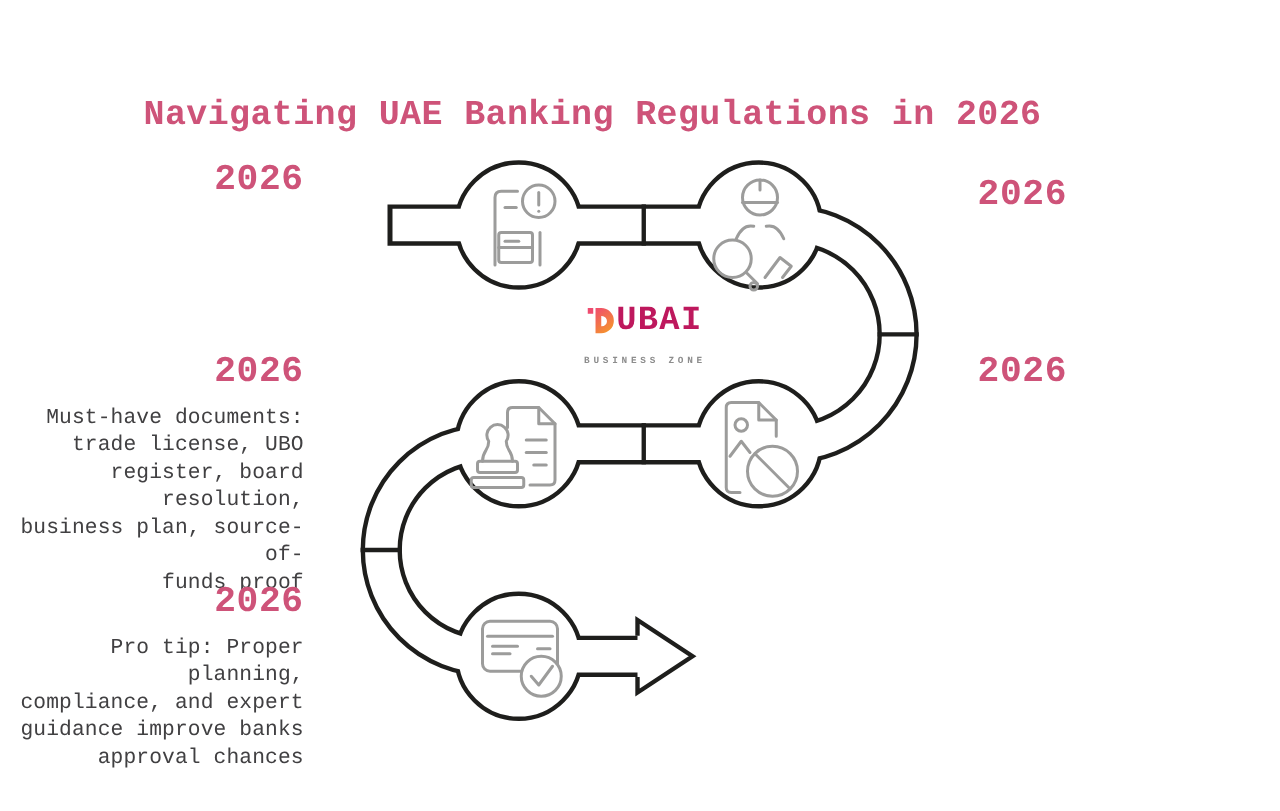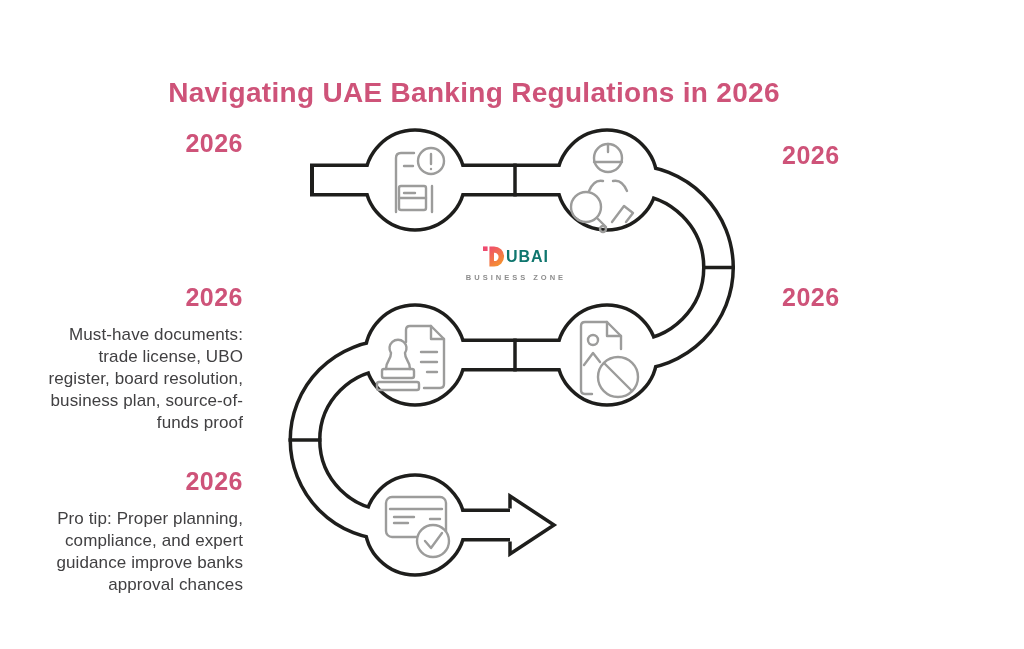--- a/index.html
+++ b/index.html
@@ -1,33 +1,33 @@
 <!DOCTYPE html>
 <html><head>
 <meta charset="utf-8">
 <style>
   html,body{margin:0;padding:0;background:#ffffff;}
   .canvas{position:relative;width:948px;height:649px;background:#ffffff;overflow:hidden;
-          font-family:Liberation Sans, sans-serif;}
+          font-family:Liberation Mono, monospace;}
   .title{position:absolute;top:58px;left:0;width:100%;text-align:center;
          font-size:28px;font-weight:700;color:#ce5379;letter-spacing:.3px;}
   .block{position:absolute;}
-  .block .year{font-size:25px;font-weight:700;color:#ce5379;line-height:27px;letter-spacing:.5px;}
+  .block .year{font-size:29px;font-weight:700;color:#ce5379;line-height:27px;letter-spacing:.5px;}
   .block .copy{margin-top:13px;font-size:17px;line-height:22px;color:#414042;
                white-space:pre-line;letter-spacing:.1px;}
   .block.left{left:13px;width:230px;text-align:right;}
   .block.right{left:782px;width:220px;text-align:left;}
   .b1{top:130px;} .b3{top:284px;} .b5{top:468px;}
   .b2{top:142px;} .b4{top:284px;}
   .diagram{position:absolute;inset:0;}
   .logo{position:absolute;left:458px;top:245px;width:116px;display:flex;
         flex-direction:column;align-items:center;}
   .logo-row{display:flex;align-items:center;gap:1px;}
-  .logo-brand{font-size:16px;font-weight:700;color:#0f766e;letter-spacing:1px;line-height:22px;}
-  .logo-tagline{margin-top:5px;font-size:7.5px;font-weight:700;color:#8d8d8d;letter-spacing:3px;}
+  .logo-brand{font-size:27px;font-weight:700;color:#be185d;letter-spacing:1px;line-height:22px;}
+  .logo-tagline{margin-top:17px;font-size:7.5px;font-weight:700;color:#8d8d8d;letter-spacing:3px;}
 </style>
 </head>
 <body>
 
 <div class="canvas">
 
   <h1 class="title">Navigating UAE Banking Regulations in 2026</h1>
 
   <svg class="diagram" width="1024" height="649" viewBox="0 0 1024 649">
 

